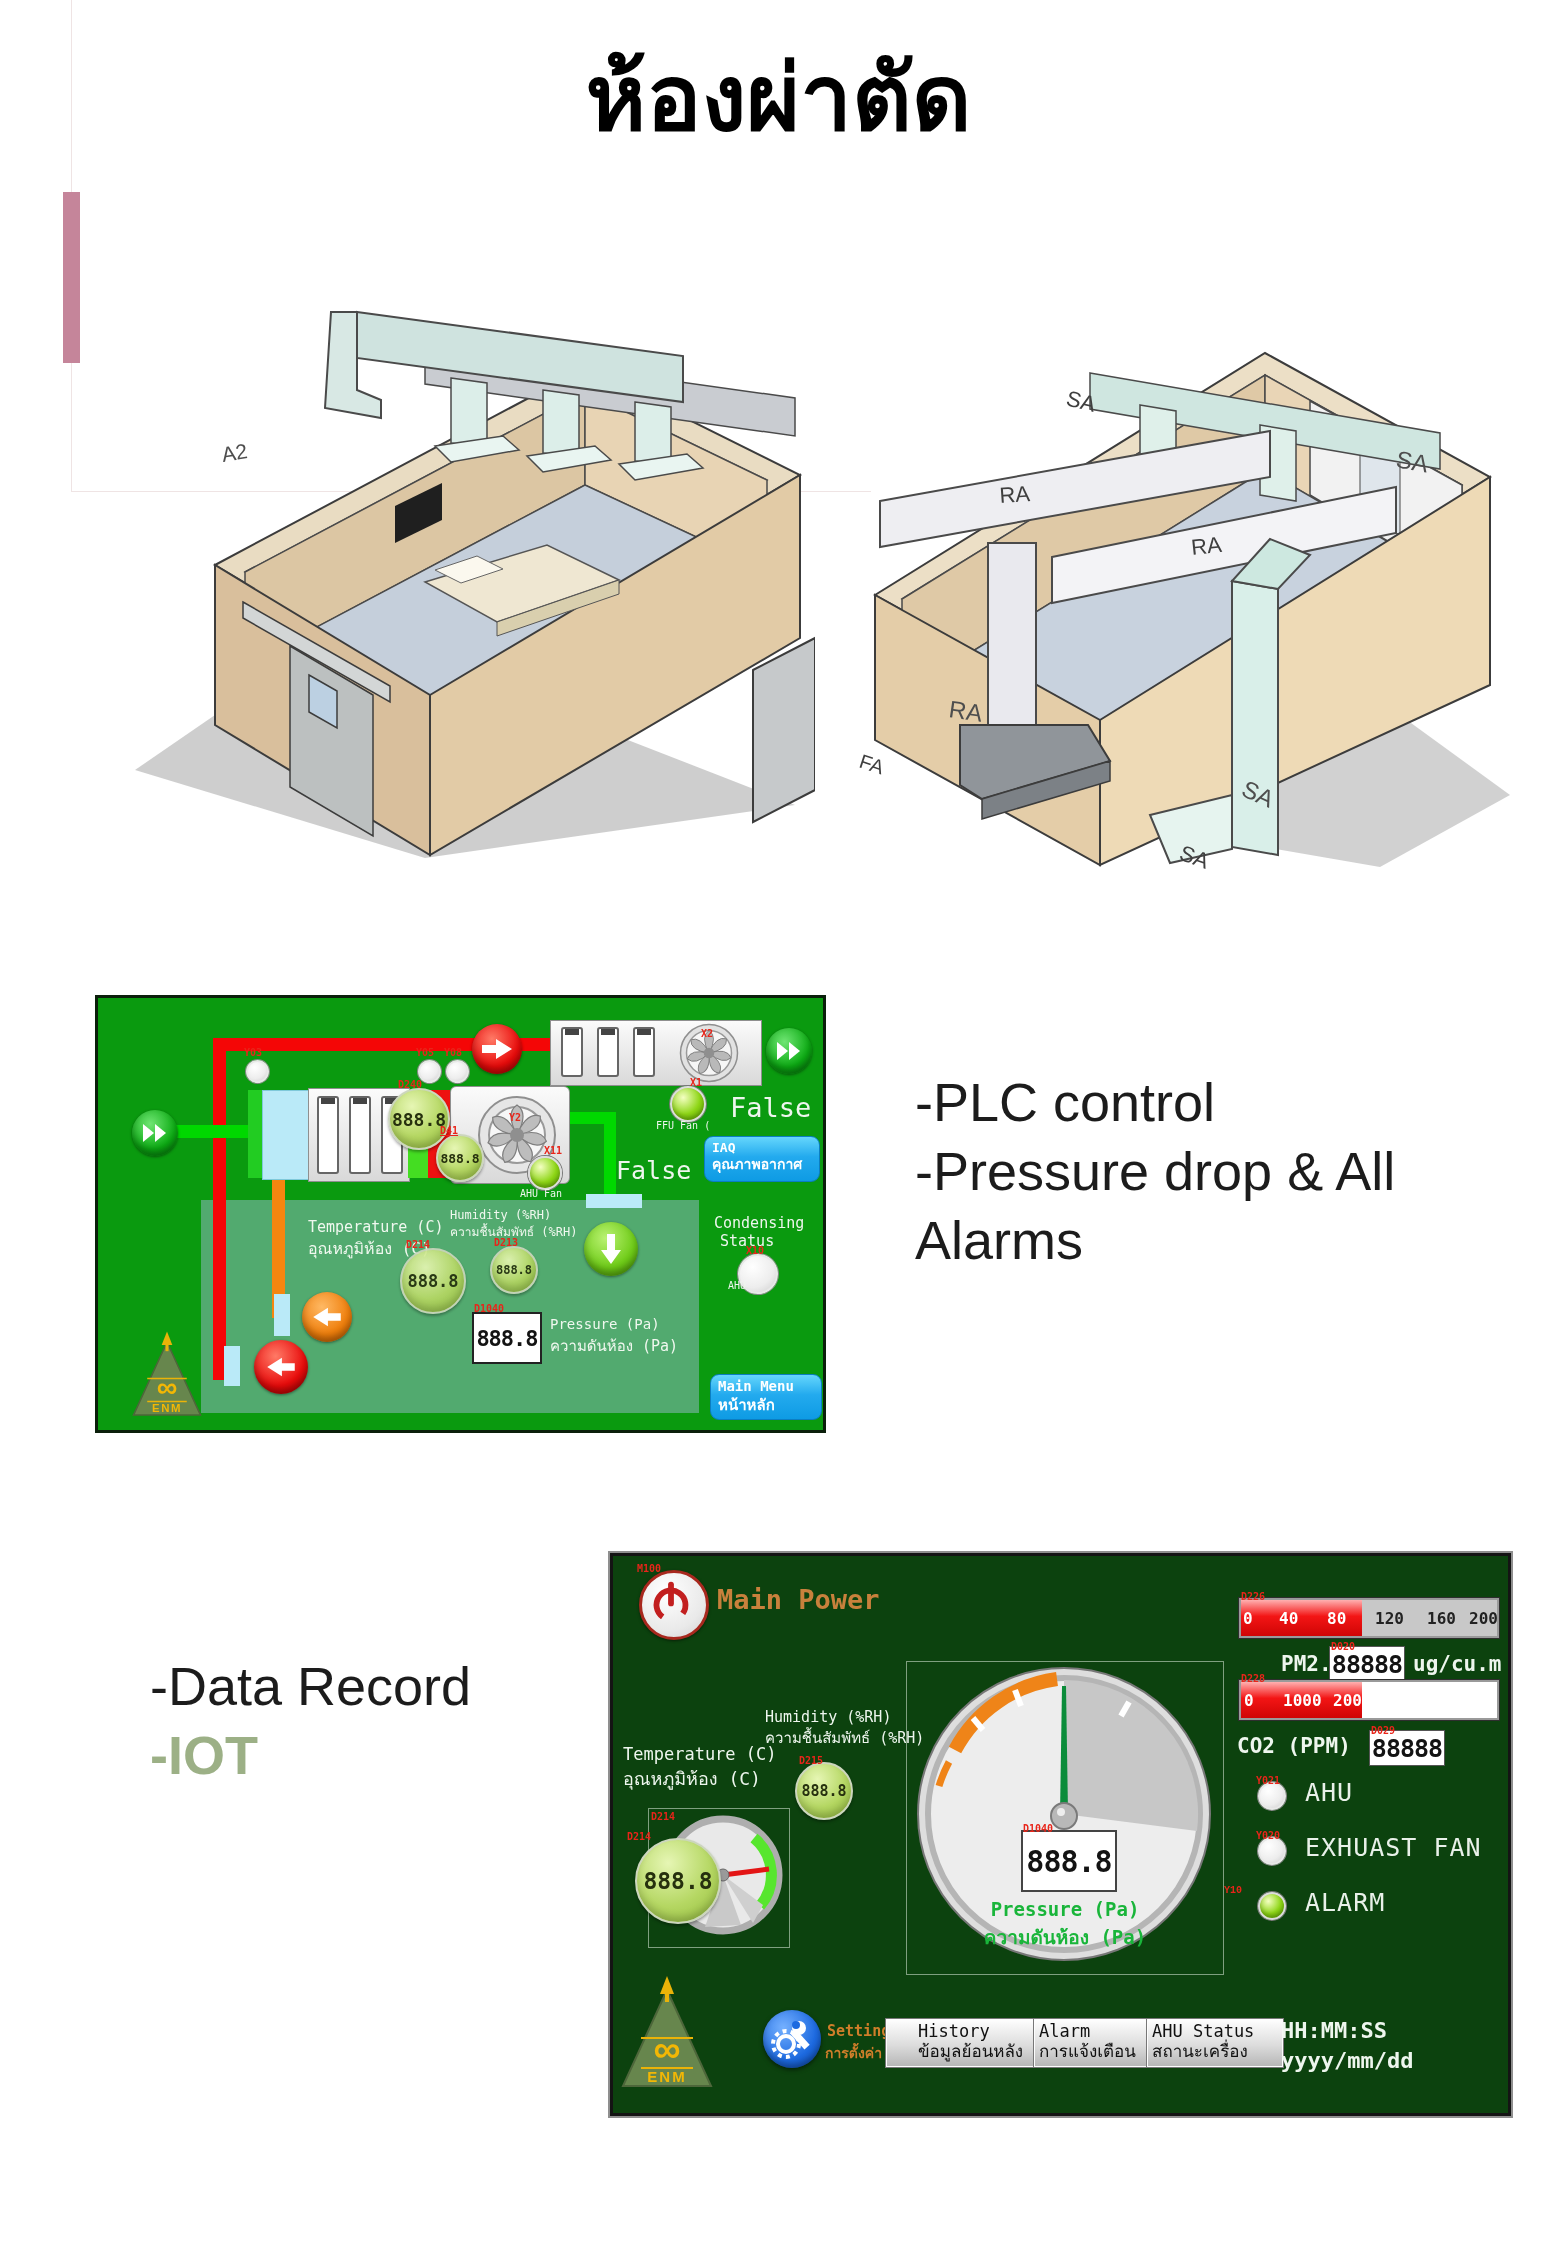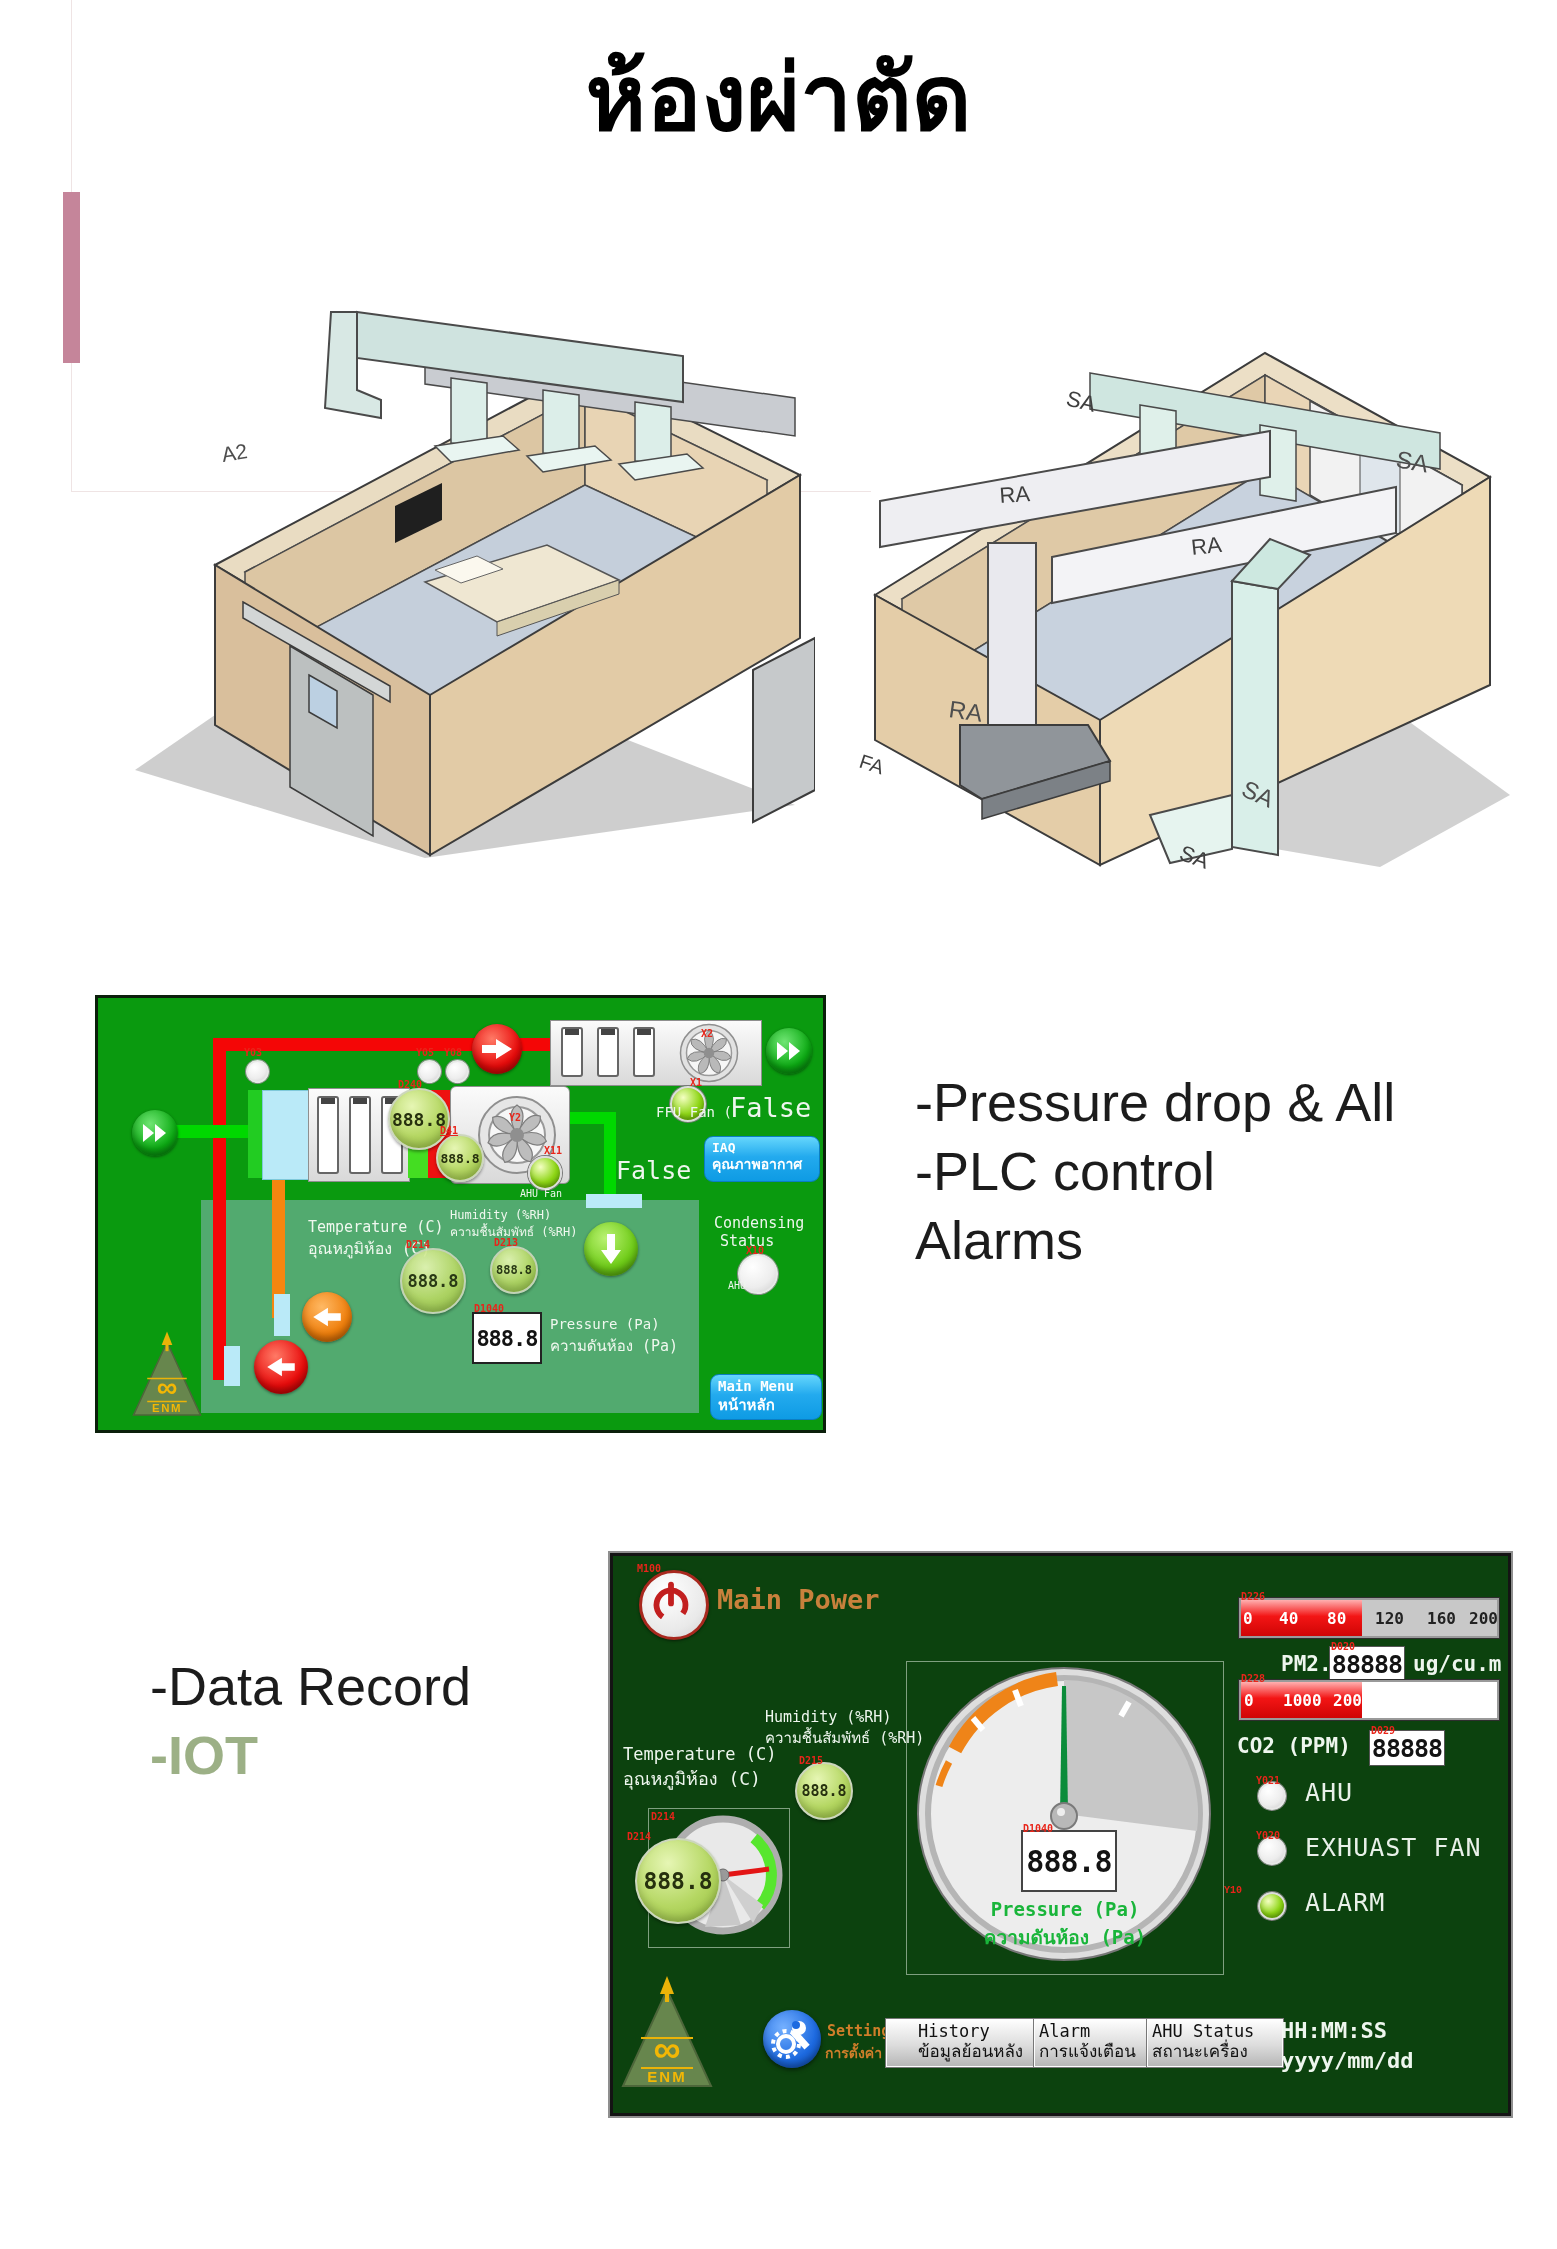--- a/index.html
+++ b/index.html
@@ -242,21 +242,21 @@
     <span class="tag" style="left:300px;top:82px;">D240</span>
     <div class="valc" style="left:290px;top:90px;width:58px;height:58px;font-size:18px;">888.8</div>
     <span class="tag" style="left:342px;top:128px;text-decoration:underline;">D41</span>
     <div class="valc" style="left:338px;top:136px;width:44px;height:44px;font-size:13px;">888.8</div>
     <span class="tag" style="left:446px;top:148px;">X11</span>
     <div class="led led-green" style="left:430px;top:158px;width:30px;height:30px;"></div>
     <span class="wtext" style="left:422px;top:190px;font-size:10px;">AHU Fan</span>
 
     <span class="tag" style="left:592px;top:80px;">X1</span>
     <div class="led led-green" style="left:572px;top:88px;width:32px;height:32px;"></div>
-    <span class="wtext" style="left:558px;top:106px;font-size:14px;">FFU Fan (</span>
+    <span class="wtext" style="left:558px;top:122px;font-size:10px;">FFU Fan (</span>
     <span class="wtext" style="left:632px;top:94px;font-size:27px;">False</span>
     <span class="wtext" style="left:518px;top:158px;font-size:25px;">False</span>
     <div class="blue-btn" style="left:606px;top:138px;width:100px;height:38px;">
       <div style="font-size:13px;">IAQ</div>
       <div style="font-size:14px;">คุณภาพอากาศ</div>
     </div>
 
     <span class="wtext" style="left:616px;top:216px;font-size:15px;">Condensing</span>
     <span class="wtext" style="left:622px;top:234px;font-size:15px;">Status</span>
     <span class="tag" style="left:648px;top:248px;">X10</span>
@@ -301,22 +301,22 @@
       <line x1="20" y1="92" x2="72" y2="92" stroke="#eab308" stroke-width="2"></line>
       <text x="46" y="106" text-anchor="middle" font-size="15" font-weight="bold" fill="#f2b705" letter-spacing="2">ENM</text>
     </svg>
     <div class="blue-btn" style="left:612px;top:376px;width:96px;height:38px;">
       <div style="font-size:14px;">Main Menu</div>
       <div style="font-size:15px;">หน้าหลัก</div>
     </div>
   </div>
 
   <div class="bullets">
+    <div>-PLC control</div>
     <div>-Pressure drop &amp; All</div>
-    <div>-PLC control</div>
     <div>Alarms</div>
   </div>
   <div class="record">
     <div>-Data Record</div>
     <div class="iot">-IOT</div>
   </div>
 
   <div class="hmi2">
 
     <span class="tag" style="left:24px;top:8px;">M100</span>

